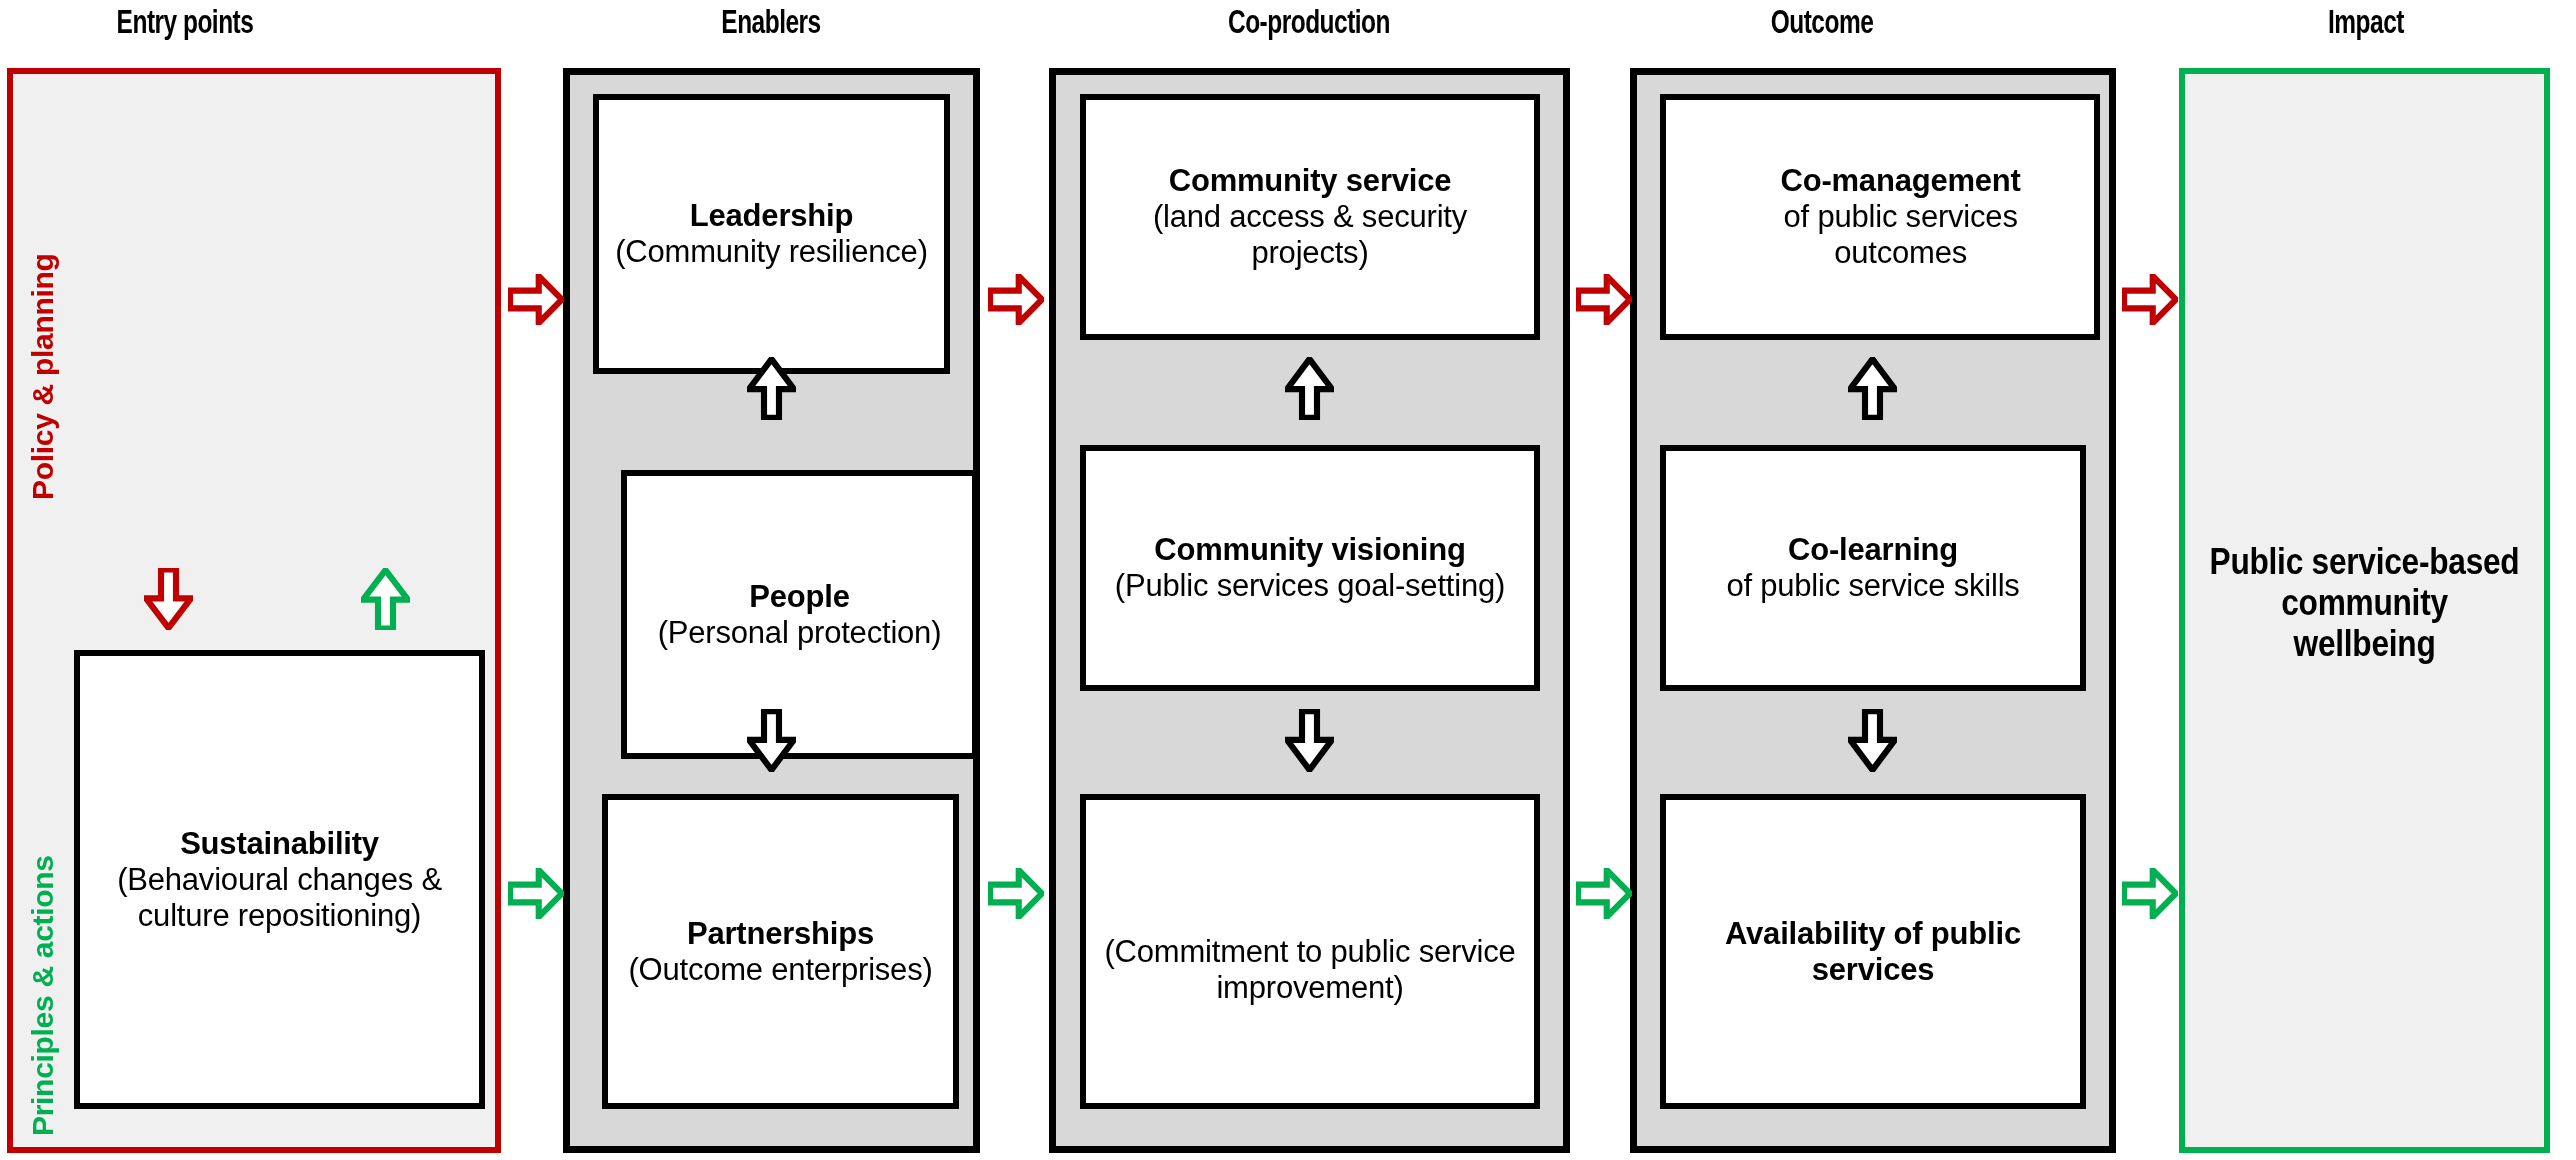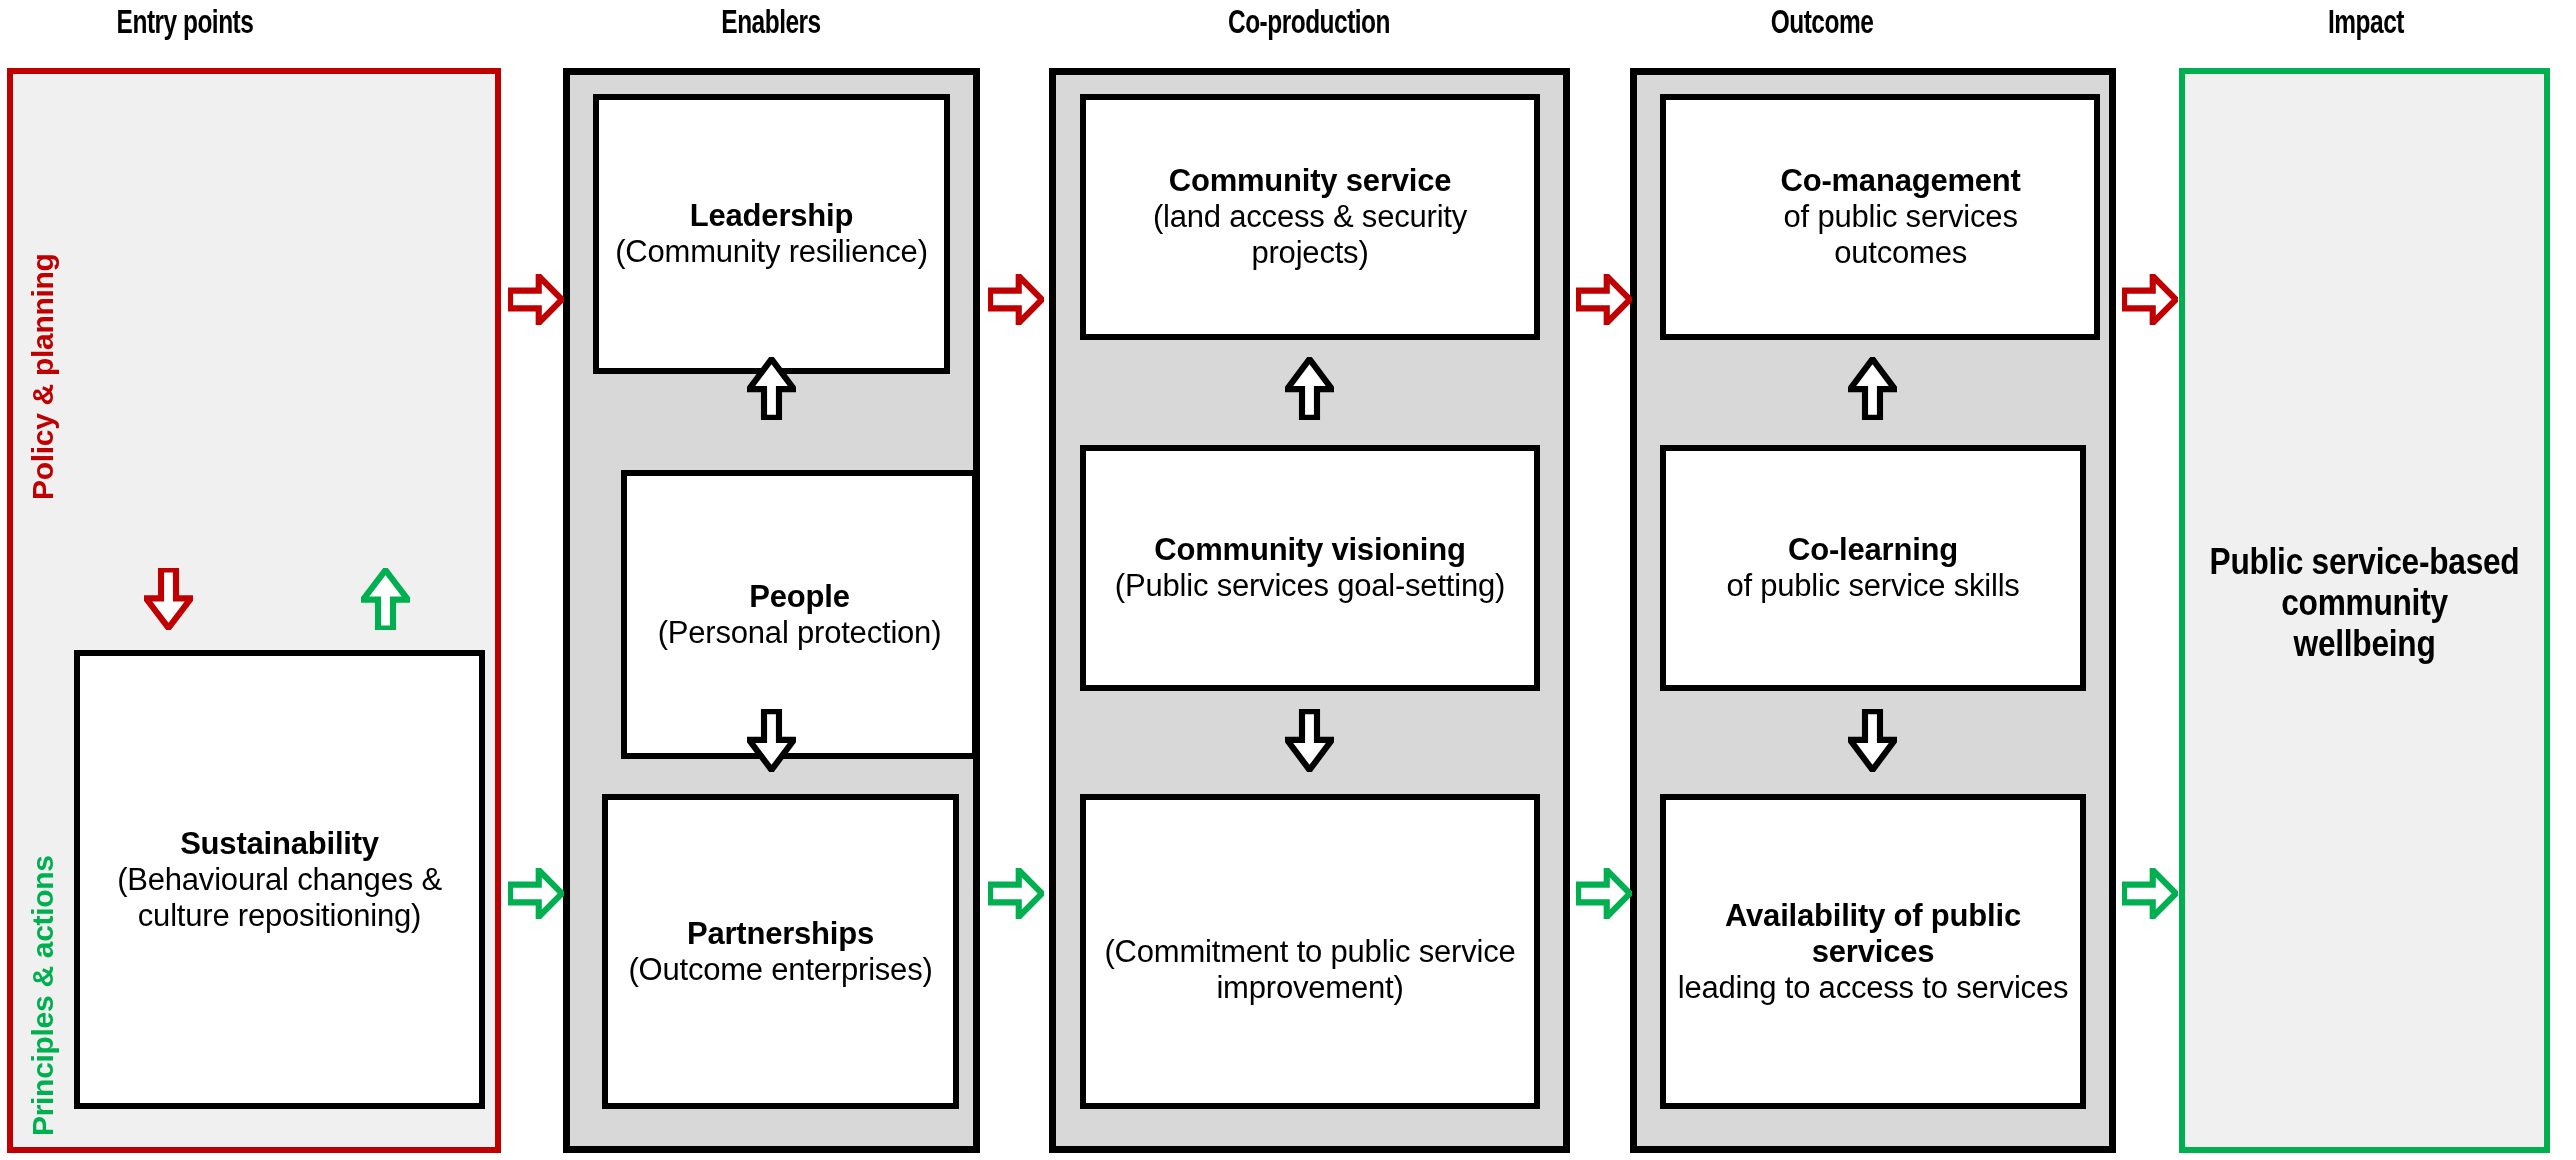--- a/index.html
+++ b/index.html
@@ -201,21 +201,20 @@
   <div class="node" style="left:1660px; top:445px; width:426px; height:246px;">
     <div class="node-text">
       <b>Co-learning</b><br>
       <span class="reg">of public service skills</span>
     </div>
   </div>
 
   <div class="node" style="left:1660px; top:794px; width:426px; height:315px;">
     <div class="node-text">
       <b>Availability of public services</b><br>
-      <span class="reg">leading to access to services</span>
     </div>
   </div>
 
   <div class="arrow" style="left:1848px; top:357px; width:49px; height:63px;">
     <svg viewBox="0 0 72 92" preserveAspectRatio="none" aria-hidden="true">
       <polygon points="36,3 69,47 47,47 47,89 25,89 25,47 3,47" fill="#ffffff" stroke="#000000" stroke-width="9"></polygon>
     </svg>
   </div>
   <div class="arrow" style="left:1848px; top:709px; width:49px; height:63px;">
     <svg viewBox="0 0 72 92" preserveAspectRatio="none" aria-hidden="true">

